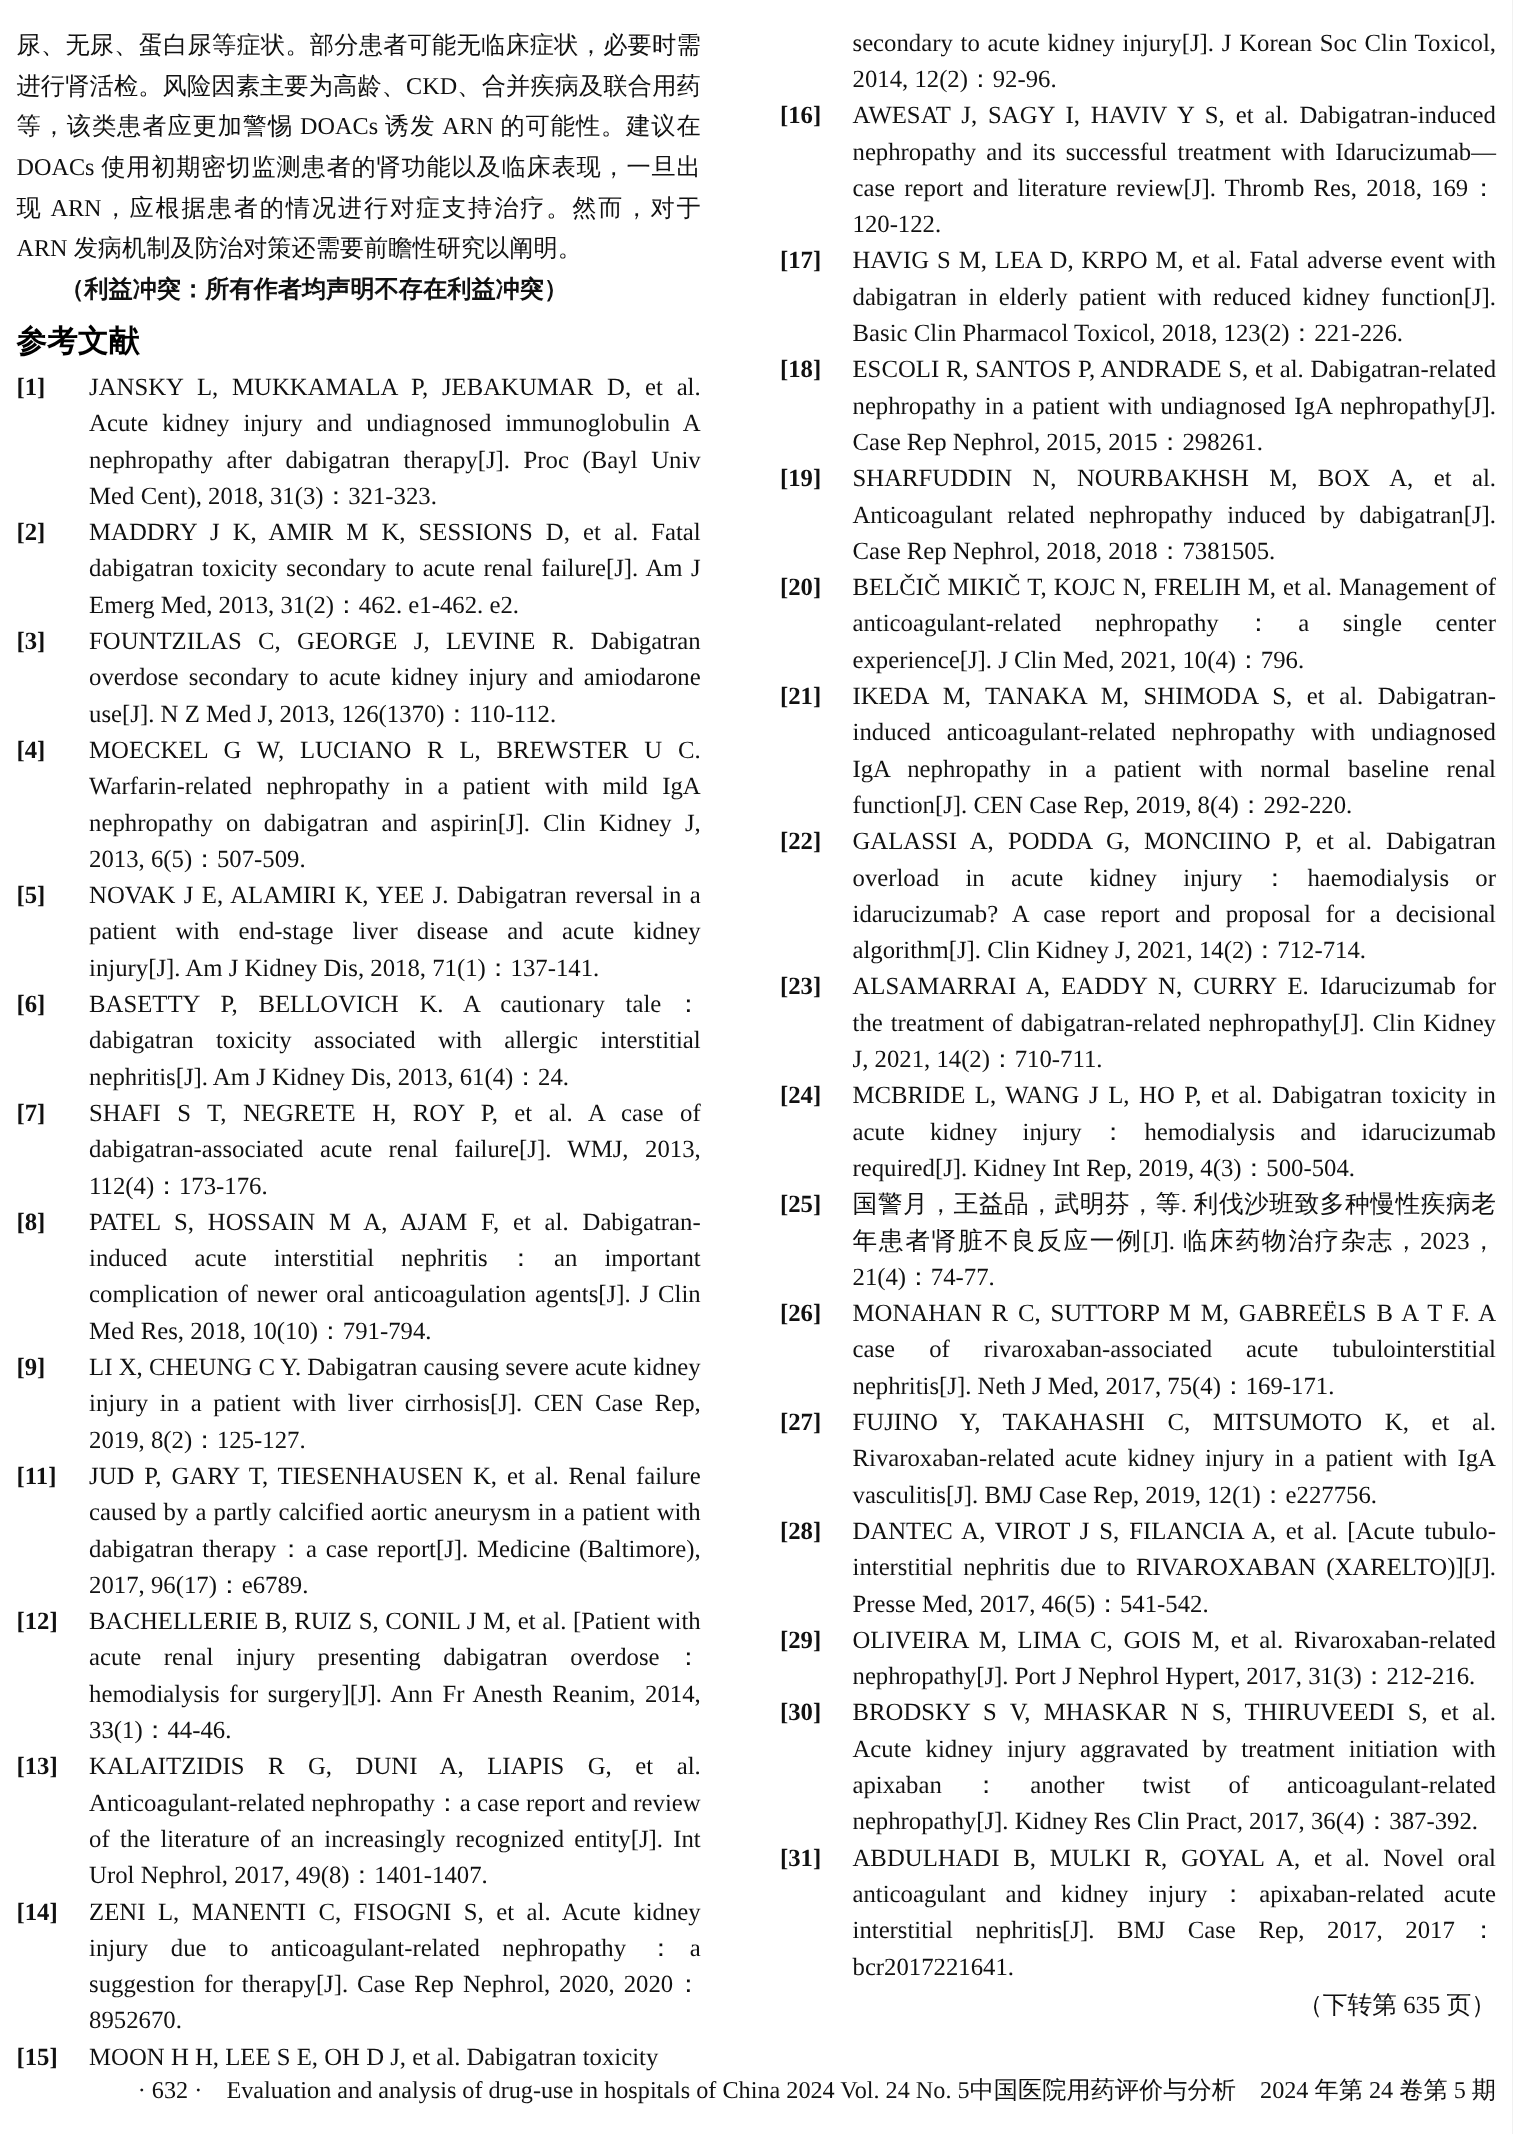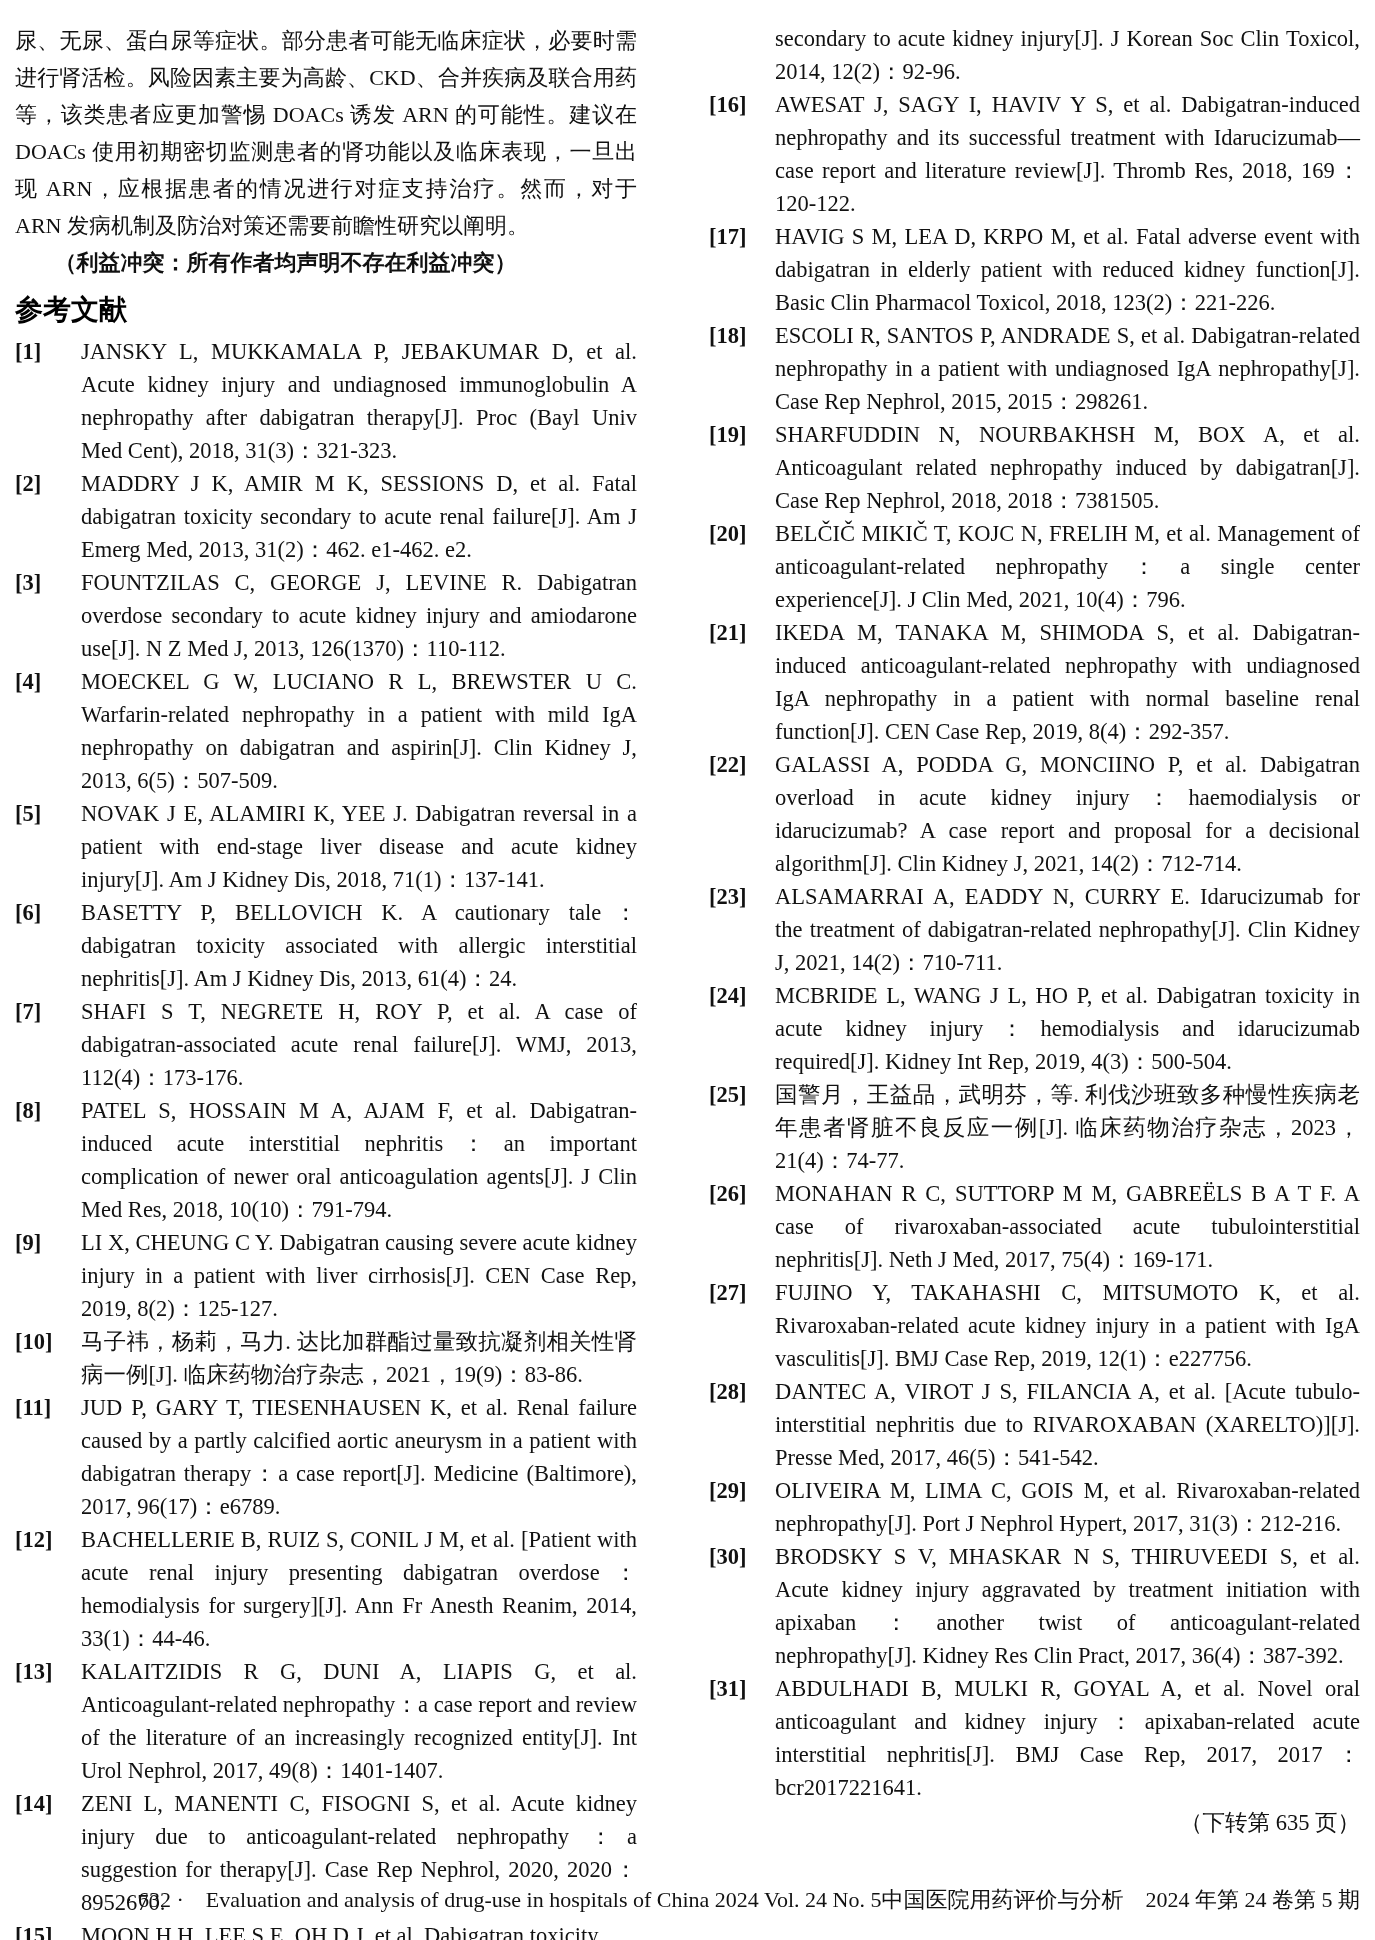--- a/index.html
+++ b/index.html
@@ -115,23 +115,20 @@
           </div>
 
           <div class="ref">
             <span class="num">[8]</span><span class="txt">PATEL S, HOSSAIN M A, AJAM F, et al. Dabigatran-induced acute interstitial nephritis：an important complication of newer oral anticoagulation agents[J]. J Clin Med Res, 2018, 10(10)：791-794.</span>
           </div>
 
           <div class="ref">
             <span class="num">[9]</span><span class="txt">LI X, CHEUNG C Y. Dabigatran causing severe acute kidney injury in a patient with liver cirrhosis[J]. CEN Case Rep, 2019, 8(2)：125-127.</span>
           </div>
 
-          <div class="ref">
-            <span class="num">[10]</span><span class="txt">马子祎，杨莉，马力. 达比加群酯过量致抗凝剂相关性肾病一例[J]. 临床药物治疗杂志，2021，19(9)：83-86.</span>
-          </div>
 
           <div class="ref">
             <span class="num">[11]</span><span class="txt">JUD P, GARY T, TIESENHAUSEN K, et al. Renal failure caused by a partly calcified aortic aneurysm in a patient with dabigatran therapy：a case report[J]. Medicine (Baltimore), 2017, 96(17)：e6789.</span>
           </div>
 
           <div class="ref">
             <span class="num">[12]</span><span class="txt">BACHELLERIE B, RUIZ S, CONIL J M, et al. [Patient with acute renal injury presenting dabigatran overdose：hemodialysis for surgery][J]. Ann Fr Anesth Reanim, 2014, 33(1)：44-46.</span>
           </div>
 
           <div class="ref">
@@ -168,21 +165,21 @@
 
           <div class="ref">
             <span class="num">[19]</span><span class="txt">SHARFUDDIN N, NOURBAKHSH M, BOX A, et al. Anticoagulant related nephropathy induced by dabigatran[J]. Case Rep Nephrol, 2018, 2018：7381505.</span>
           </div>
 
           <div class="ref">
             <span class="num">[20]</span><span class="txt">BELČIČ MIKIČ T, KOJC N, FRELIH M, et al. Management of anticoagulant-related nephropathy：a single center experience[J]. J Clin Med, 2021, 10(4)：796.</span>
           </div>
 
           <div class="ref">
-            <span class="num">[21]</span><span class="txt">IKEDA M, TANAKA M, SHIMODA S, et al. Dabigatran-induced anticoagulant-related nephropathy with undiagnosed IgA nephropathy in a patient with normal baseline renal function[J]. CEN Case Rep, 2019, 8(4)：292-357.</span>
+            <span class="num">[21]</span><span class="txt">IKEDA M, TANAKA M, SHIMODA S, et al. Dabigatran-induced anticoagulant-related nephropathy with undiagnosed IgA nephropathy in a patient with normal baseline renal function[J]. CEN Case Rep, 2019, 8(4)：292-220.</span>
           </div>
 
           <div class="ref">
             <span class="num">[22]</span><span class="txt">GALASSI A, PODDA G, MONCIINO P, et al. Dabigatran overload in acute kidney injury：haemodialysis or idarucizumab? A case report and proposal for a decisional algorithm[J]. Clin Kidney J, 2021, 14(2)：712-714.</span>
           </div>
 
           <div class="ref">
             <span class="num">[23]</span><span class="txt">ALSAMARRAI A, EADDY N, CURRY E. Idarucizumab for the treatment of dabigatran-related nephropathy[J]. Clin Kidney J, 2021, 14(2)：710-711.</span>
           </div>
 

